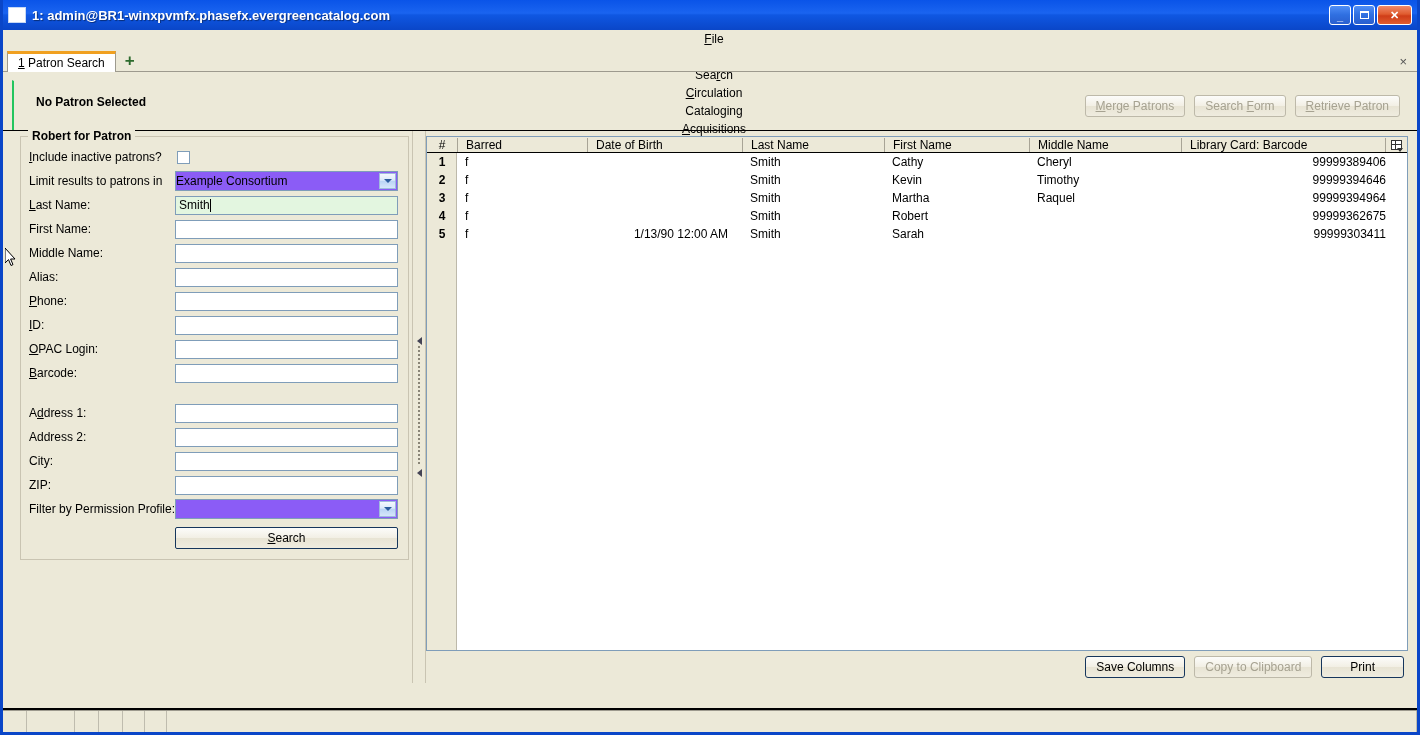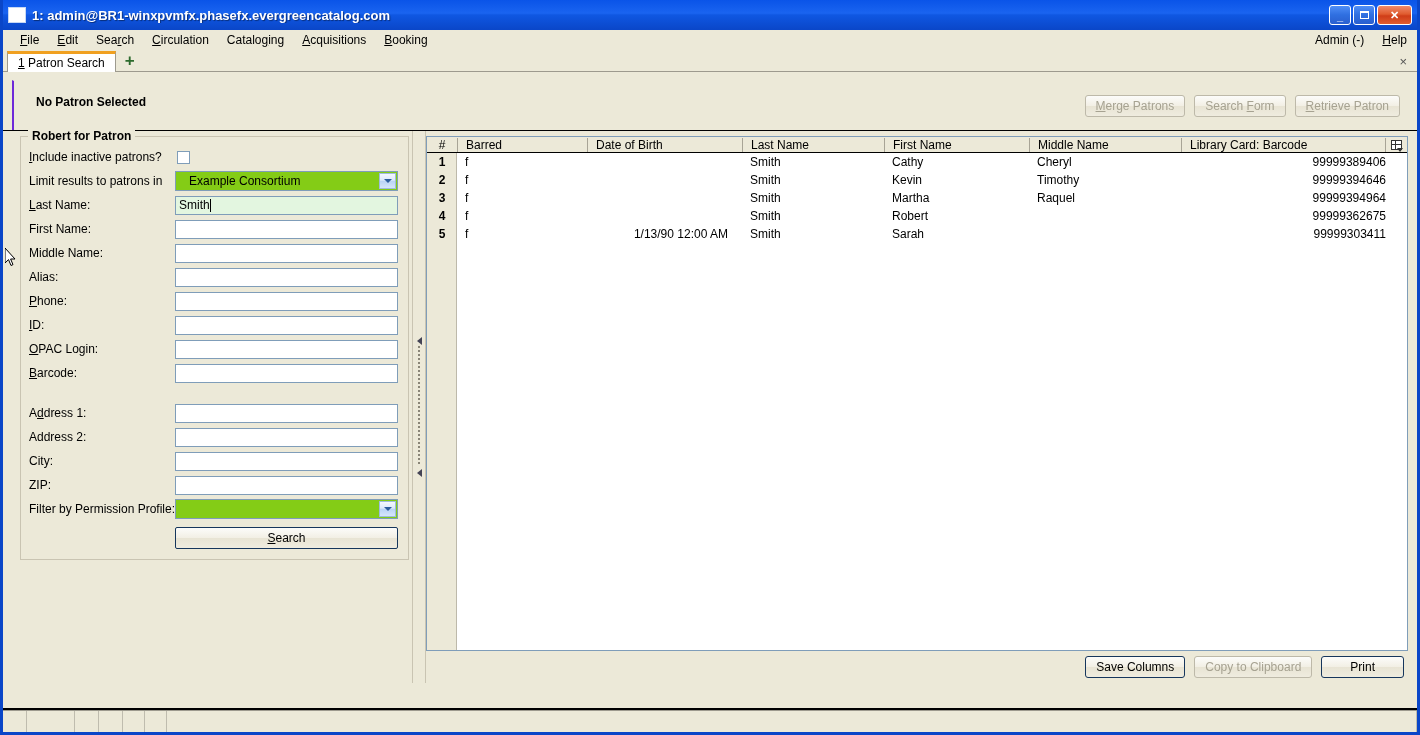--- a/index.html
+++ b/index.html
@@ -76,20 +76,21 @@
 
   
   .menubar {
     height: 20px;
     background: #ece9d8;
     display: flex;
     align-items: center;
     font-size: 12px;
     padding-left: 8px;
     box-sizing: border-box;
+    flex-direction: column;
   }
   .menu-item {
     padding: 2px 9px;
     white-space: nowrap;
     cursor: default;
   }
   .menubar .spacer { flex: 1 1 auto; }
   .menu-right { padding-right: 10px; }
   .ul { text-decoration: underline; }
 
@@ -130,21 +131,21 @@
     font-size: 13px; color: #555;
     padding: 0 10px 2px 0;
     display: flex; align-items: flex-end; height: 20px;
   }
 
   
   .patron-bar {
     margin: 8px 9px 0 9px;
     height: 50px;
     background: #ece9d8;
-    border-left: 2px solid #6d28d9;
+    border-left: 2px solid #22c55e;
     border-top: 1px solid #ece9d8;
     display: flex;
     align-items: flex-start;
     padding-top: 14px;
     box-sizing: border-box;
   }
   .patron-label {
     font-weight: bold;
     font-size: 12px;
     padding-left: 22px;
@@ -230,26 +231,26 @@
     width: 13px; height: 13px;
     border: 1px solid #7f9db9;
     background: #fff;
     box-sizing: border-box;
     margin-left: 2px;
   }
   .xp-select {
     width: 100%;
     height: 20px;
     border: 1px solid #7f9db9;
-    background: #84cc16;
+    background: #8b5cf6;
     box-sizing: border-box;
     display: flex;
     align-items: center;
     font-size: 12px;
-    padding-left: 13px;
+    padding-left: 0;
     position: relative;
   }
   .xp-select .sel-text { flex: 1 1 auto; white-space: nowrap; overflow: hidden; }
   .xp-select .arrow-btn {
     width: 17px; height: 16px;
     margin-right: 1px;
     background: linear-gradient(to bottom, #f4f8fe 0%, #dce9fb 45%, #b9d3f5 50%, #d6e6fb 100%);
     border: 1px solid #9fbbdd;
     box-sizing: border-box;
     display: flex; align-items: center; justify-content: center;

